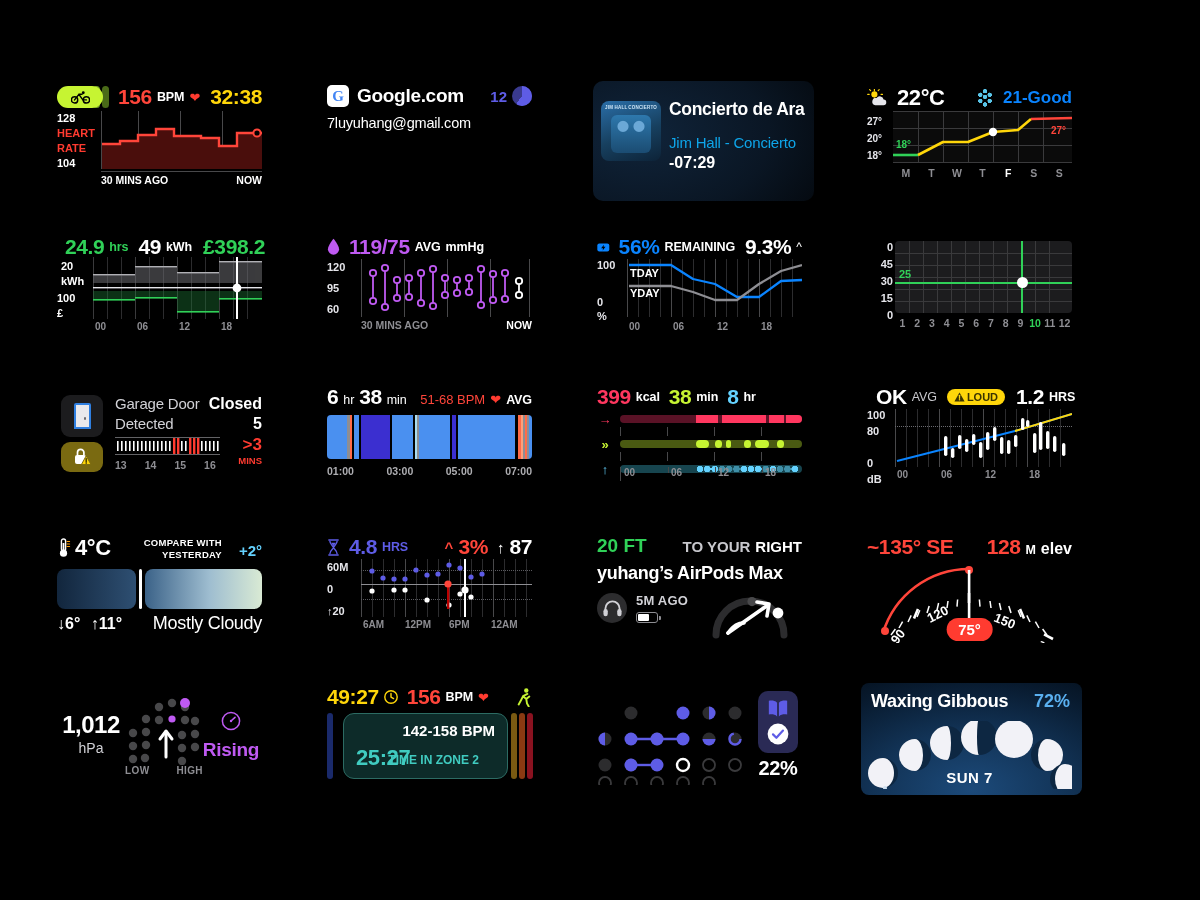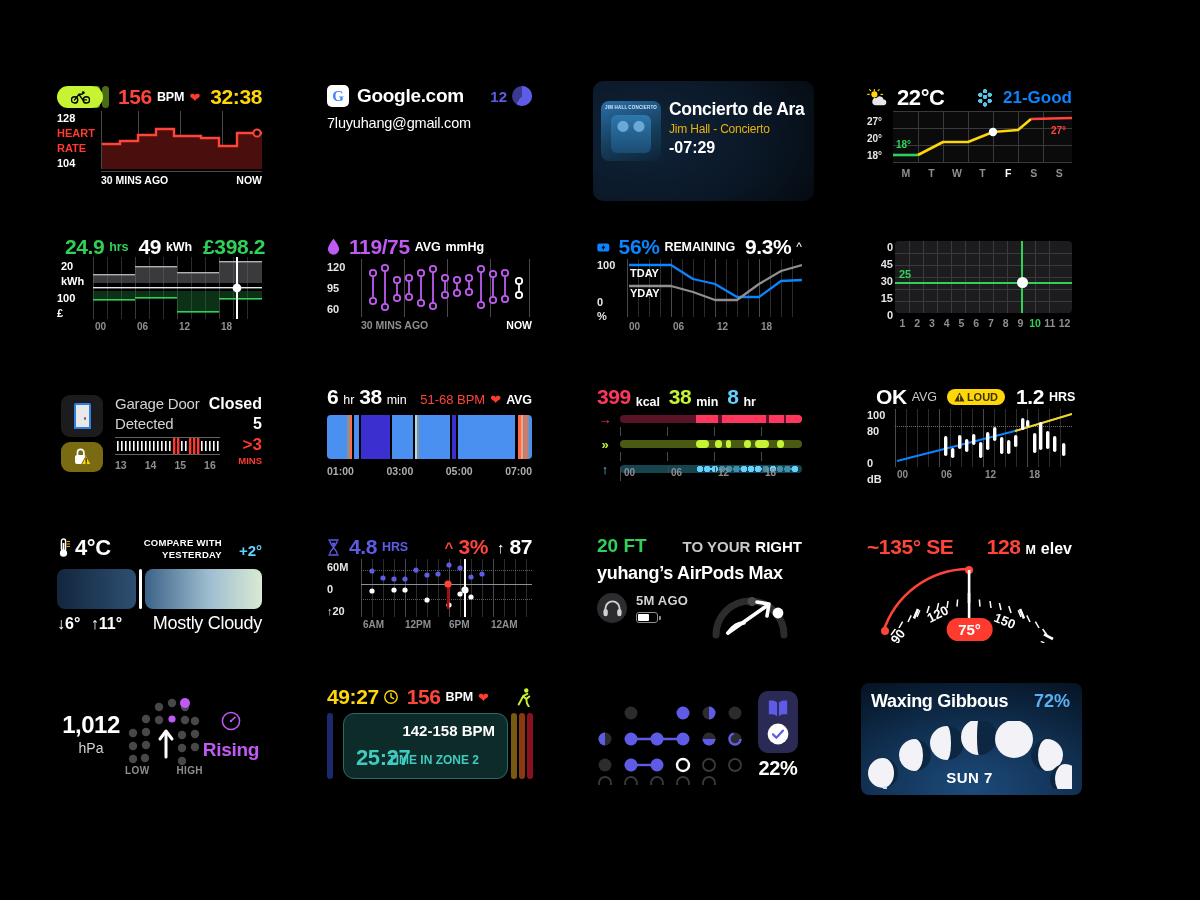--- a/index.html
+++ b/index.html
@@ -250,21 +250,21 @@
       <div class="np"></div>
       <div style="position:absolute;left:4px;top:16px;" class="art">
         <div class="art-txt">
           <span>JIM HALL</span>
           <span>CONCIERTO</span>
         </div>
         <div class="art-face"></div>
       </div>
       <div style="position:absolute;left:72px;top:14px;right:-12px;overflow:hidden;">
         <div style="font-size:17.5px;font-weight:700;letter-spacing:-0.3px;white-space:nowrap;">Concierto de Ara</div>
-        <div style="font-size:12px;color:#eab308;letter-spacing:-0.2px;white-space:nowrap;margin-top:2px;">Jim Hall - Concierto</div>
+        <div style="font-size:15px;color:#0ea5e9;letter-spacing:-0.2px;white-space:nowrap;margin-top:14px;">Jim Hall - Concierto</div>
         <div style="font-size:16px;font-weight:700;margin-top:3px;">-07:29</div>
       </div>
     </div>
   </div>
 
   <div class="cell">
     <div class="w">
       <div class="hdr" style="align-items:center;">
         <svg width="22" height="18" viewBox="0 0 24 20">
           <circle cx="8" cy="6" r="3.4" fill="#ffd60a"></circle>
@@ -684,21 +684,21 @@
         <span>01:00</span>
         <span>03:00</span>
         <span>05:00</span>
         <span>07:00</span>
       </div>
     </div>
   </div>
 
   <div class="cell">
     <div class="w">
-      <div class="hdr" style="align-items:flex-end;">
+      <div class="hdr" style="align-items:center;">
         <span class="big" style="color:#ff375f;">399</span>
         <span class="unit">kcal</span>
         <span class="big" style="color:#c6f432;margin-left:4px;">38</span>
         <span class="unit">min</span>
         <span class="big" style="color:#64d2ff;margin-left:4px;">8</span>
         <span class="unit">hr</span>
       </div>
       <div style="position:absolute;left:0;right:0;top:26px;">
         <div class="act-row">
           <span class="act-ic" style="color:#ff375f;">→</span>

